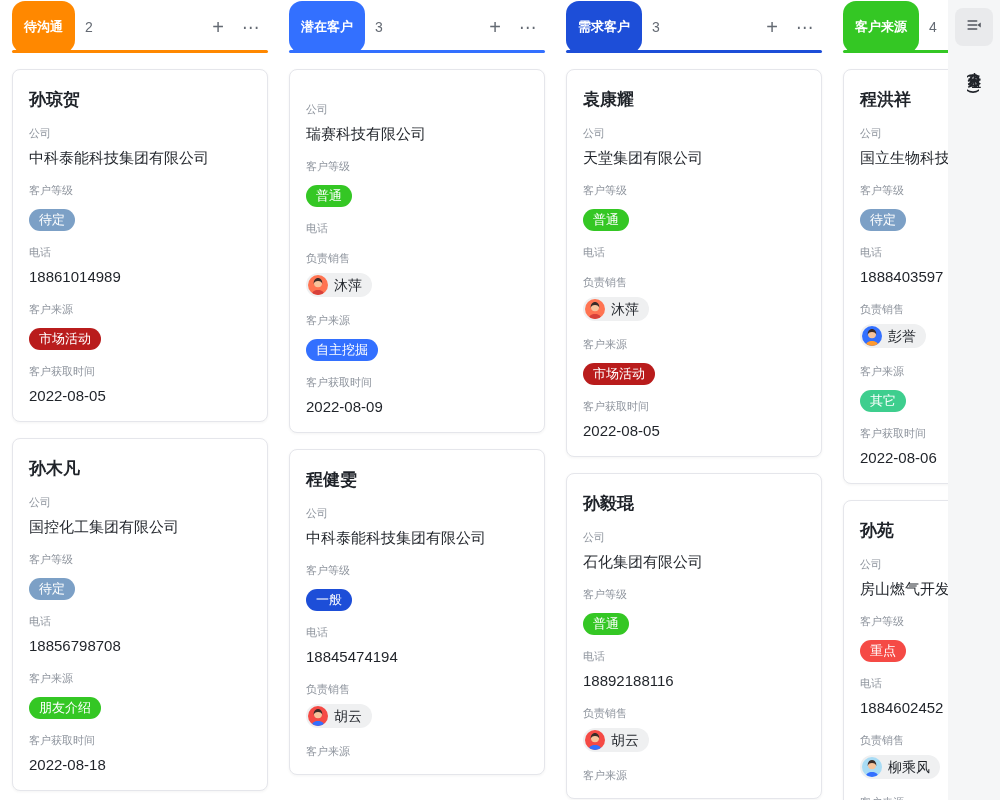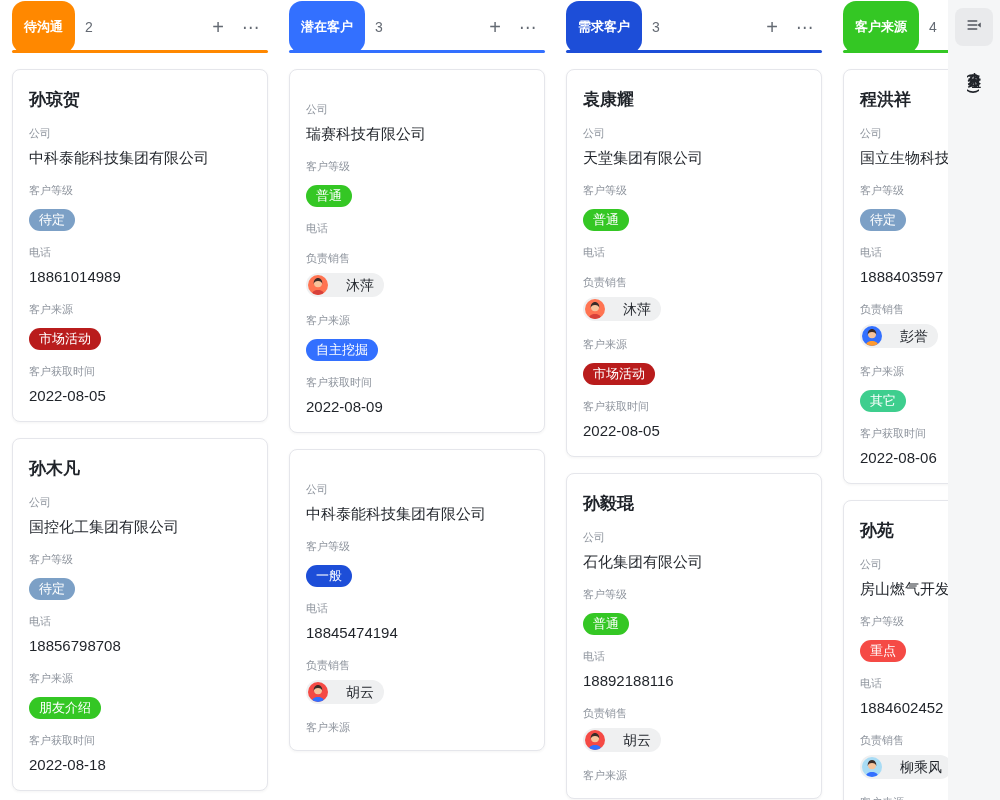--- a/index.html
+++ b/index.html
@@ -16,21 +16,21 @@
   .icon-plus{margin-left:auto;color:#646A73;font-size:20px;line-height:1;cursor:pointer;padding:0 2px;font-weight:400}
   .icon-more{margin-left:14px;color:#646A73;font-size:17px;line-height:1;cursor:pointer;padding:0 2px;letter-spacing:1px}
   .col-bar{height:3px;border-radius:2px;margin-top:10px}
   .cards{margin-top:16px;display:flex;flex-direction:column;gap:16px}
   .card{background:#fff;border:1px solid #E5E6EB;border-radius:8px;padding:18px 16px 14px;box-shadow:0 1px 3px rgba(31,35,41,.05);overflow:hidden;cursor:pointer}
   .card-title{font-size:17px;font-weight:700;line-height:24px;white-space:nowrap}
   .field{margin-top:12px}
   .f-label{font-size:11px;color:#8F959E;line-height:18px;white-space:nowrap}
   .f-value{font-size:15px;line-height:22px;margin-top:5px;white-space:nowrap}
   .badge{display:inline-block;margin-top:10px;color:#fff;font-size:13px;font-weight:500;line-height:20px;padding:1px 10px;border-radius:11px;white-space:nowrap}
-  .person{display:inline-flex;align-items:center;margin-top:6px;background:#EFF0F1;border-radius:12px;padding:2px 10px 2px 2px;gap:18px}
+  .person{display:inline-flex;align-items:center;margin-top:6px;background:#EFF0F1;border-radius:12px;padding:2px 10px 2px 2px;gap:6px}
   .p-name{font-size:14px;line-height:20px;white-space:nowrap}
   .avatar{width:20px;height:20px;border-radius:50%;overflow:hidden;flex:0 0 20px;display:block}
   .avatar svg{width:100%;height:100%;display:block}
   
   .bg-orange{background:#FF8800}
   .bg-blue{background:#3370FF}
   .bg-purple{background:#1d4ed8}
   .bg-green{background:#34C724}
   .bg-steel{background:#7CA0C6}
   .bg-yellow{background:#b91c1c}
@@ -151,20 +151,21 @@
           <div class="f-label">客户来源</div>
           <span class="badge bg-blue">自主挖掘</span>
         </div>
         <div class="field">
           <div class="f-label">客户获取时间</div>
           <div class="f-value">2022-08-09</div>
         </div>
       </div>
 
       <div class="card">
+        <div class="card-title">程健雯</div>
         <div class="field">
           <div class="f-label">公司</div>
           <div class="f-value">中科泰能科技集团有限公司</div>
         </div>
         <div class="field">
           <div class="f-label">客户等级</div>
           <span class="badge bg-purple">一般</span>
         </div>
         <div class="field">
           <div class="f-label">电话</div>

